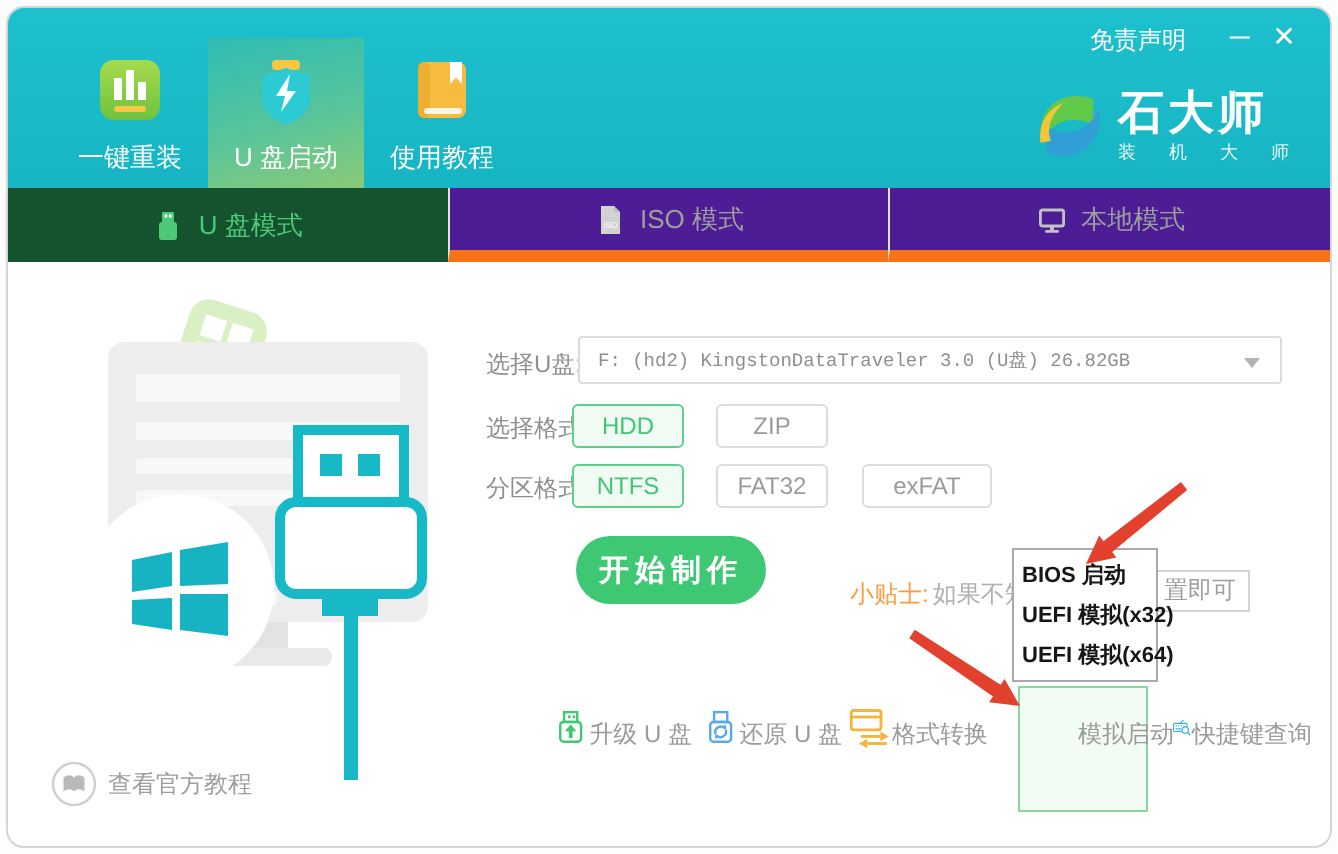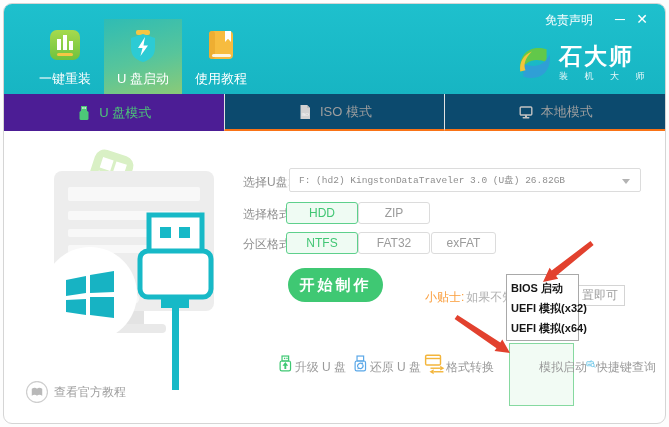--- a/index.html
+++ b/index.html
@@ -16,33 +16,33 @@
   .winctl{position:absolute;top:7px;right:12px;display:flex;align-items:center;color:#fff;font-family:Liberation Serif, serif;}
   .disclaimer{font-size:12px;margin-right:16px;cursor:pointer;}
   .ctlbtn{width:22px;text-align:center;font-size:14px;cursor:pointer;line-height:18px;}
   .brand{position:absolute;left:511px;top:40px;display:flex;align-items:flex-start;}
   .brand-text{margin-left:4px;color:#fff;}
   .brand-name{font-size:23px;font-weight:bold;letter-spacing:2px;line-height:24px;}
   .brand-sub{font-size:9px;letter-spacing:7px;opacity:.9;margin-top:2px;}
   
   .modetabs{position:absolute;left:0;top:90px;width:100%;height:37px;display:flex;}
   .modetab{flex:1;display:flex;align-items:center;justify-content:center;gap:7px;font-size:13px;cursor:pointer;
-    background:#0c4a6e;border-bottom:2px solid #f97316;border-left:1px solid #e2e2e2;color:#9e9e9e;}
+    background:#4c1d95;border-bottom:6px solid #f97316;border-left:1px solid #e2e2e2;color:#9e9e9e;}
   .modetab:first-child{border-left:none;}
-  .modetab.active{background:#4c1d95;border-bottom:none;color:#4cc878;}
+  .modetab.active{background:#14532d;border-bottom:none;color:#4cc878;}
   
   .illustration{position:absolute;left:28px;top:135px;}
   .flabel{position:absolute;font-size:12px;color:#8f8f8f;}
   .dropdown{position:absolute;left:285px;top:164px;width:352px;height:24px;border:1px solid #dcdcdc;
     border-radius:2px;background:#fff;cursor:pointer;box-sizing:border-box;padding-left:39px;}
   .dropdown .dval{position:absolute;left:9px;top:5px;font-size:9.5px;color:#8f8f8f;
     font-family:"Liberation Mono","DejaVu Sans Mono",monospace;white-space:nowrap;}
   .caret{position:absolute;right:10px;top:10px;width:0;height:0;border-left:4.5px solid transparent;
     border-right:4.5px solid transparent;border-top:5px solid #b3b3b3;}
-  .optbtn{position:absolute;width:72px;height:22px;border:1px solid #dcdcdc;border-radius:3px;background:#fff;
+  .optbtn{position:absolute;width:56px;height:22px;border:1px solid #dcdcdc;border-radius:3px;background:#fff;
     color:#9b9b9b;font-size:12px;display:flex;align-items:center;justify-content:center;cursor:pointer;box-sizing:border-box;}
   .optbtn.sel{border-color:#5ed08c;background:#effbf3;color:#41c674;}
   .startbtn{position:absolute;left:284px;top:264px;width:95px;height:34px;border-radius:17px;background:#3fc873;
     color:#fff;font-size:15px;font-weight:bold;letter-spacing:3px;display:flex;align-items:center;justify-content:center;cursor:pointer;}
   .tip{position:absolute;left:421px;top:285px;font-size:12px;color:#b0b0b0;white-space:nowrap;}
   .tip .pref{color:#fa9d3b;margin-right:2px;}
   .tipbox{position:absolute;left:574px;top:281px;width:47px;height:21px;border:1px solid #d4d4d4;background:#fff;
     box-sizing:border-box;font-size:12px;color:#9e9e9e;line-height:19px;padding-left:3px;}
   .bootmenu{position:absolute;left:502px;top:270px;width:73px;border:1px solid #a9a9a9;background:#fff;
     box-sizing:border-box;z-index:5;padding:3px 0 2px 0;}

